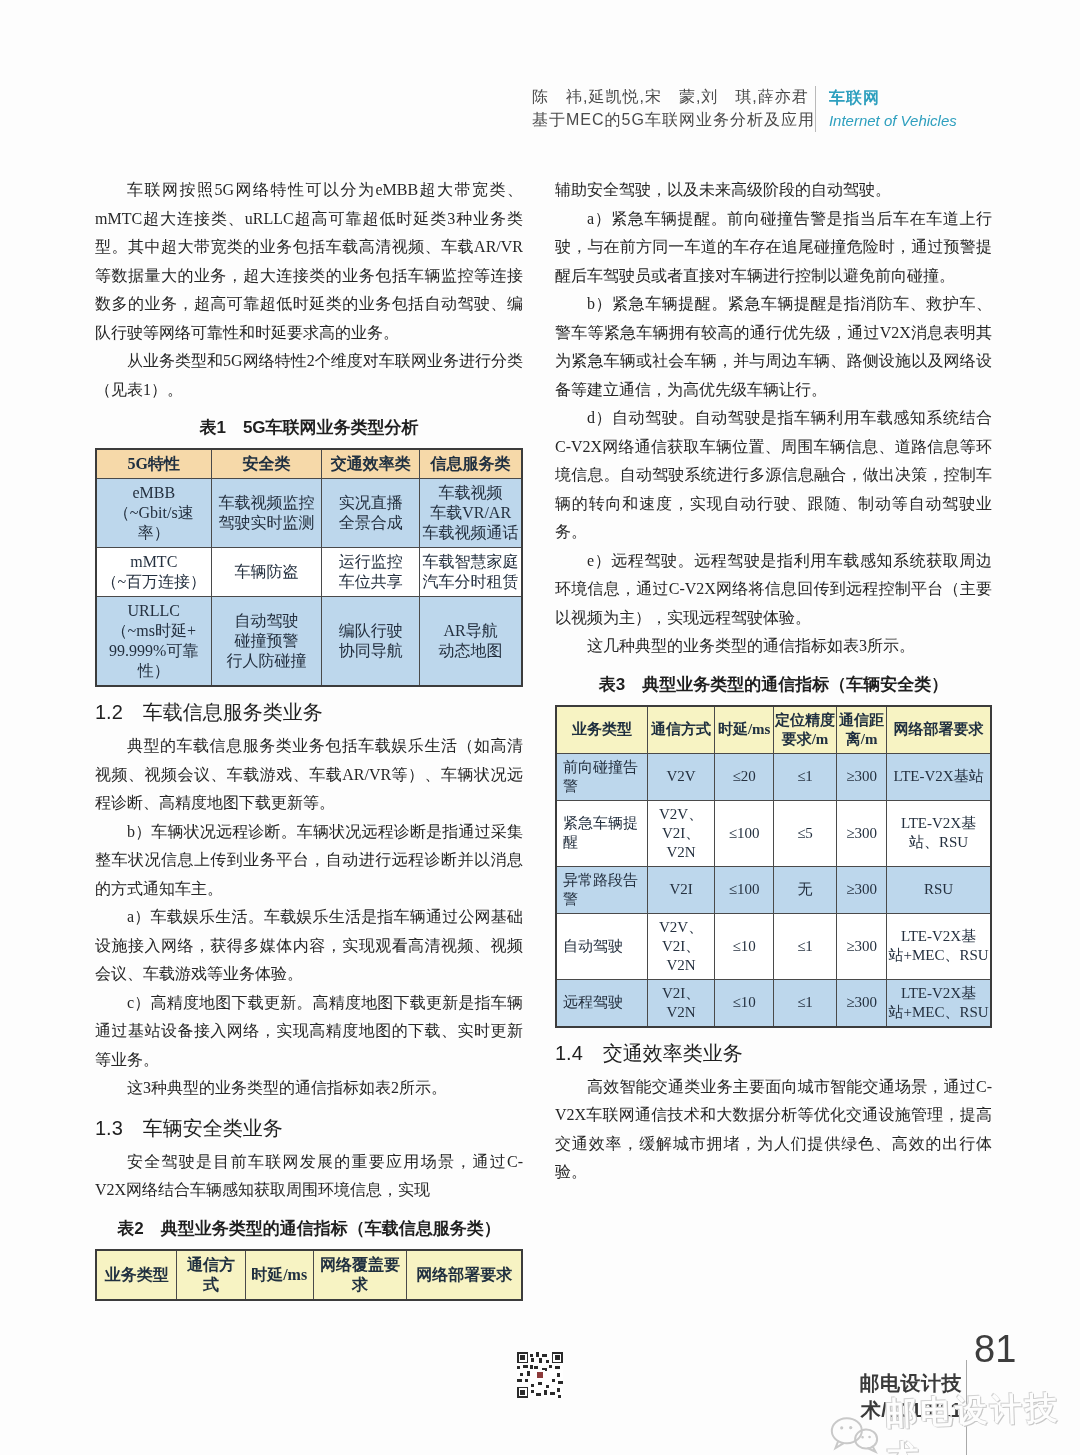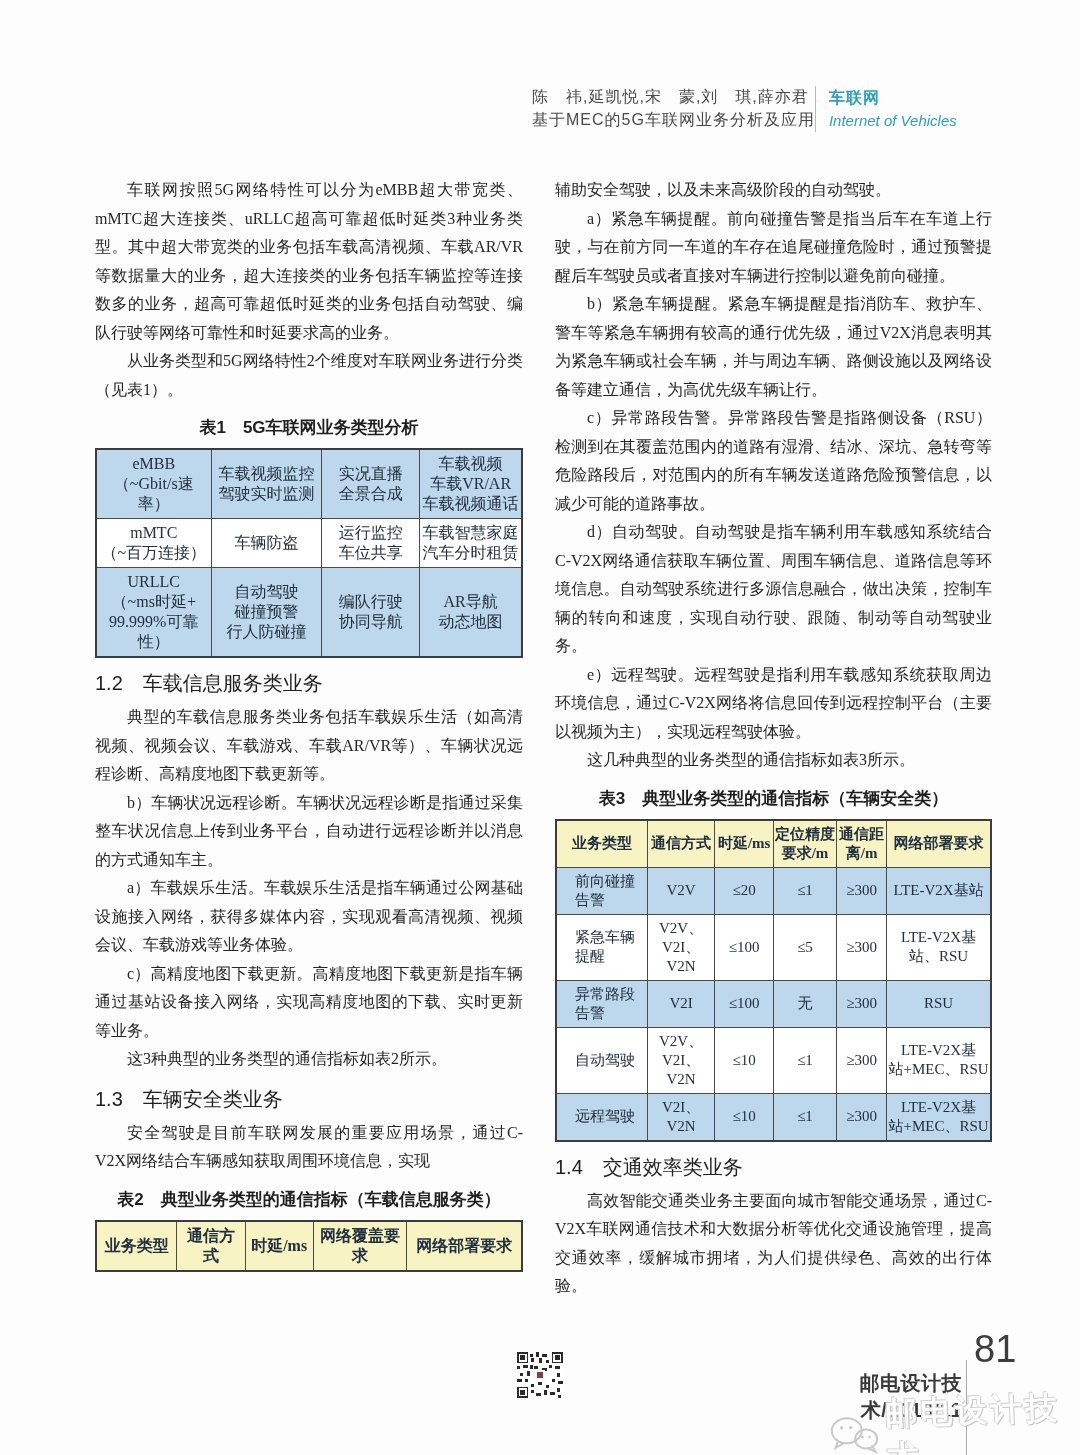--- a/index.html
+++ b/index.html
@@ -39,21 +39,21 @@
     font-family:"Liberation Serif","DejaVu Serif",serif;}
   table.dt th,table.dt td{
     border:1px solid #4a4a4a;text-align:center;vertical-align:middle;
     font-size:16px;line-height:20px;padding:4px 2px;white-space:pre-line;
     color:#24303f;}
   table.dt th{font-weight:bold;color:#203040;}
   table.t1 th{background:#f6d9a9;}
   table.t2 th,table.t3 th{background:#f7f3c3;}
   tr.blue td{background:#bdd7ec;}
   tr.white td{background:#ffffff;}
-  table.t2 td:first-child,table.t3 td:first-child{text-align:left;padding-left:18px;}
+  table.t2 td:first-child,table.t3 td:first-child{text-align:left;padding-left:6px;}
   table.t3 th,table.t3 td{font-size:15px;line-height:19px;padding:4px 1px;}
   
   .qr{position:absolute;left:517px;top:1352px;width:46px;height:46px;}
   .journal{position:absolute;top:1370px;left:770px;width:192px;text-align:right;
     font-family:"Liberation Sans","DejaVu Sans",sans-serif;
     font-weight:bold;font-size:20px;color:#3a3a3a;letter-spacing:0.5px;}
   .pagenum{position:absolute;top:1329px;left:974px;
     font-family:"Liberation Sans","DejaVu Sans",sans-serif;
     font-size:38px;line-height:40px;color:#3d3d3d;}
   .footer-divider{position:absolute;top:1360px;left:966px;width:0;height:95px;
@@ -86,20 +86,26 @@
 
     <div class="caption">表1　5G车联网业务类型分析</div>
     <table class="dt t1">
       <colgroup>
           <col style="width:27%">
           <col style="width:26%">
           <col style="width:23%">
           <col style="width:24%">
         </colgroup>
       <tbody>
+          <tr>
+        <th>5G特性</th>
+        <th>安全类</th>
+        <th>交通效率类</th>
+        <th>信息服务类</th>
+      </tr>
       <tr class="blue">
         <td>eMBB
 （~Gbit/s速率）</td>
         <td>车载视频监控
 驾驶实时监测</td>
         <td>实况直播
 全景合成</td>
         <td>车载视频
 车载VR/AR
 车载视频通话</td>
@@ -157,21 +163,20 @@
       </tr>
 
     </tbody>
       </table>
   </div>
 
   <div class="col col-right">
     <p class="body">辅助安全驾驶，以及未来高级阶段的自动驾驶。</p>
     <p class="body indent">a）紧急车辆提醒。前向碰撞告警是指当后车在车道上行驶，与在前方同一车道的车存在追尾碰撞危险时，通过预警提醒后车驾驶员或者直接对车辆进行控制以避免前向碰撞。</p>
     <p class="body indent">b）紧急车辆提醒。紧急车辆提醒是指消防车、救护车、警车等紧急车辆拥有较高的通行优先级，通过V2X消息表明其为紧急车辆或社会车辆，并与周边车辆、路侧设施以及网络设备等建立通信，为高优先级车辆让行。</p>
-    <p class="body indent">c）异常路段告警。异常路段告警是指路侧设备（RSU）检测到在其覆盖范围内的道路有湿滑、结冰、深坑、急转弯等危险路段后，对范围内的所有车辆发送道路危险预警信息，以减少可能的道路事故。</p>
     <p class="body indent">d）自动驾驶。自动驾驶是指车辆利用车载感知系统结合C-V2X网络通信获取车辆位置、周围车辆信息、道路信息等环境信息。自动驾驶系统进行多源信息融合，做出决策，控制车辆的转向和速度，实现自动行驶、跟随、制动等自动驾驶业务。</p>
     <p class="body indent">e）远程驾驶。远程驾驶是指利用车载感知系统获取周边环境信息，通过C-V2X网络将信息回传到远程控制平台（主要以视频为主），实现远程驾驶体验。</p>
     <p class="body indent">这几种典型的业务类型的通信指标如表3所示。</p>
 
     <div class="caption">表3　典型业务类型的通信指标（车辆安全类）</div>
     <table class="dt t3">
       <colgroup>
           <col style="width:21%">
           <col style="width:15.5%">
           <col style="width:13.5%">

